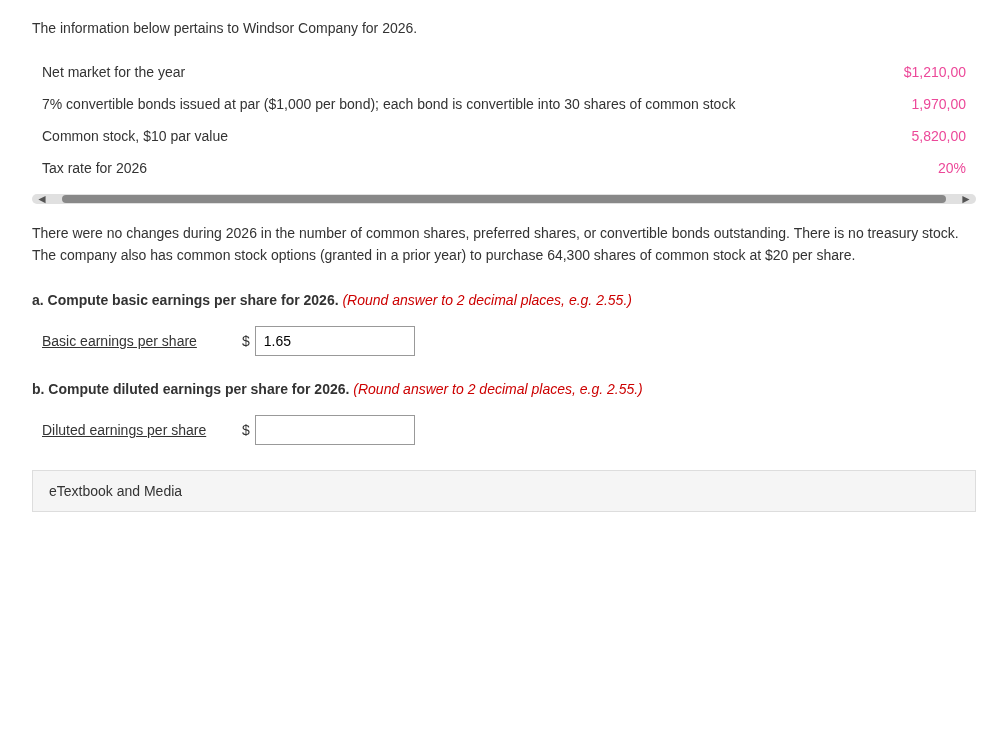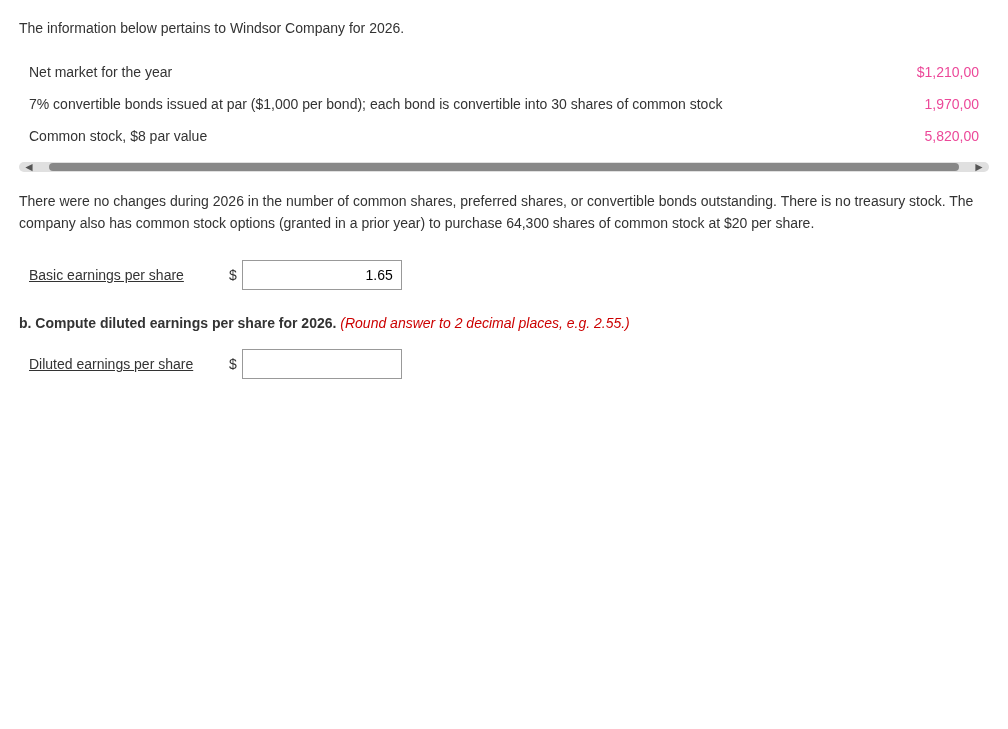--- a/index.html
+++ b/index.html
@@ -12,21 +12,21 @@
       font-family: Arial, sans-serif;
       font-size: 14px;
       background: #fff;
       color: #333;
       width: 1008px;
       min-height: 729px;
       overflow-x: hidden;
     }
 
     .main-container {
-      padding: 20px 19px;
+      padding: 20px 32px;
       max-width: 1008px;
     }
 
     .intro-text {
       font-size: 14px;
       color: #333;
       margin-bottom: 20px;
     }
 
     .data-table {
@@ -119,21 +119,21 @@
       font-size: 14px;
       color: #333;
       margin-right: 5px;
     }
 
     .answer-input {
       border: 1px solid #999;
       padding: 6px 8px;
       font-size: 14px;
       width: 160px;
-      text-align: right;
+      text-align: left;
       outline: none;
     }
 
     .section-divider {
       margin: 25px 0;
     }
 
     .etextbook-bar {
       background: #f5f5f5;
       border: 1px solid #ddd;
@@ -158,35 +158,43 @@
     <tbody>
       <tr>
         <td>Net market for the year</td>
         <td>$1,210,00</td>
       </tr>
       <tr>
         <td class="row-indent">7% convertible bonds issued at par ($1,000 per bond); each bond is convertible into 30 shares of common stock</td>
         <td>1,970,00</td>
       </tr>
       <tr>
-        <td>Common stock, $8 par value</td>
+        <td>Common stock, $10 par value</td>
         <td>5,820,00</td>
+      </tr>
+      <tr>
+        <td>Tax rate for 2026</td>
+        <td>20%</td>
       </tr>
     </tbody>
   </table>
 
   <div class="scroll-bar-container">
     <span class="scroll-arrow">◄</span>
     <div class="scroll-bar-track"></div>
     <span class="scroll-arrow">►</span>
   </div>
 
   <p class="description-text">There were no changes during 2026 in the number of common shares, preferred shares, or convertible bonds outstanding. There is no treasury stock. The company also has common stock options (granted in a prior year) to purchase 64,300 shares of common stock at $20 per share.</p>
 
   <div class="section-divider">
+    <p class="question-label">
+      <span>a. Compute basic earnings per share for 2026.</span>
+      <span class="instruction">(Round answer to 2 decimal places, e.g. 2.55.)</span>
+    </p>
 
     <div class="answer-row">
       <span class="answer-label">Basic earnings per share</span>
       <span class="dollar-sign">$</span>
       <input class="answer-input" type="text" value="1.65" style="">
     </div>
   </div>
 
   <div class="section-divider">
     <p class="question-label">
@@ -194,14 +202,17 @@
       <span class="instruction">(Round answer to 2 decimal places, e.g. 2.55.)</span>
     </p>
 
     <div class="answer-row">
       <span class="answer-label">Diluted earnings per share</span>
       <span class="dollar-sign">$</span>
       <input class="answer-input" type="text" value="" style="">
     </div>
   </div>
 
+  <div class="etextbook-bar">
+    <span>eTextbook and Media</span>
+  </div>
 
 </div>
 
 </body></html>

